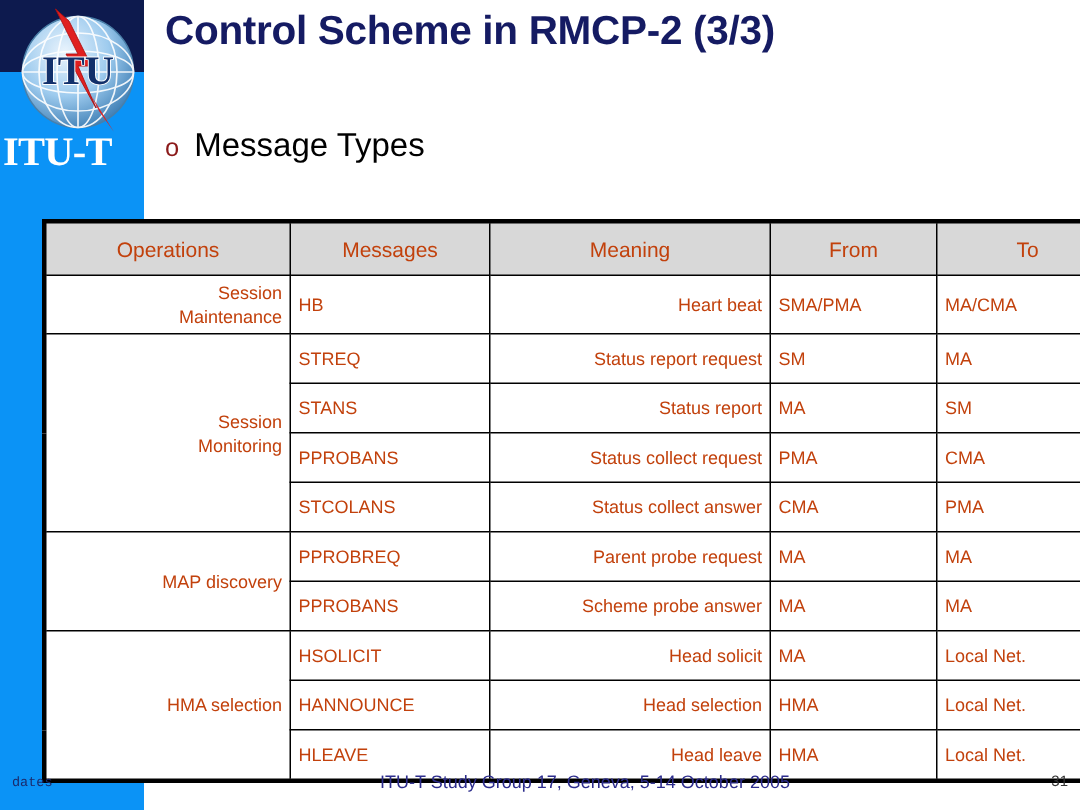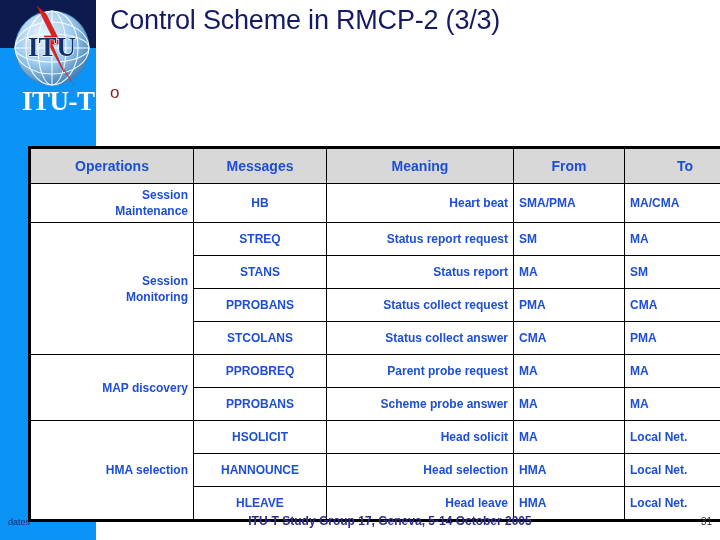--- a/index.html
+++ b/index.html
@@ -12,70 +12,70 @@
   #blue-top{position:absolute;left:0;top:48px;width:96px;height:98px;background:#0b93f6;}
   #blue-stripe{position:absolute;left:0;top:146px;width:28px;height:348px;background:#0b93f6;}
   #blue-bottom{position:absolute;left:0;top:494px;width:96px;height:46px;background:#0b93f6;}
   #navy-top{position:absolute;left:0;top:0;width:96px;height:48px;background:#0d1a4e;}
 
   
   #logo-wrap{position:absolute;left:6px;top:2px;width:92px;height:92px;}
   #itu-t-text{
     position:absolute;left:2px;top:88px;width:96px;
     font-family:"Liberation Serif", serif;font-weight:bold;font-size:27px;
-    color:#ffffff;letter-spacing:-0.5px;line-height:1;margin-left:20px;
+    color:#ffffff;letter-spacing:-0.5px;line-height:1;
   }
 
   
   #page-title{
     position:absolute;left:110px;top:5px;width:606px;
-    font-size:27px;font-weight:normal;color:#151b63;
+    font-size:27px;font-weight:bold;color:#151b63;
     letter-spacing:-0.2px;white-space:nowrap;
   }
 
   
   #bullet-row{position:absolute;left:110px;top:84px;display:flex;align-items:baseline;gap:10px;}
   #bullet-marker{color:#8b1a1a;font-size:17px;line-height:1;}
   #bullet-label{font-size:22px;color:#000000;}
 
   
   #msg-table{
     position:absolute;left:28px;top:146px;width:664px;
     border-collapse:collapse;
     border:3px solid #000000;
     background:#ffffff;
     table-layout:fixed;
   }
   #msg-table th,#msg-table td{
     border:1px solid #000000;
-    font-size:12px;color:#1d4ed8;font-weight:bold;
+    font-size:12px;color:#c2410c;font-weight:normal;
     padding:3px 5px;height:26px;vertical-align:middle;
   }
   #msg-table thead th{
     background:#d8d8d8;text-align:center;font-size:14px;height:28px;
   }
   .c-op{width:152px;text-align:right;}
-  .c-msg{width:122px;text-align:center;}
+  .c-msg{width:122px;}
   .c-mean{width:176px;text-align:right;}
   .c-from{width:100px;text-align:left;}
   .c-to{width:110px;text-align:left;}
   td.c-op{line-height:1.35;}
 
   
   #footer-note{
     position:absolute;left:150px;top:514px;width:480px;text-align:center;
-    font-size:12px;font-weight:bold;color:#2c2c8c;
+    font-size:12px;font-weight:normal;color:#2c2c8c;
   }
   #page-number{
     position:absolute;right:8px;top:516px;
     font-size:10px;color:#333333;margin-left:20px;
   }
   #dates-label{
     position:absolute;left:8px;top:517px;
-    font-size:9px;color:#1b2a6b;
+    font-size:9px;color:#1b2a6b;font-family:Liberation Mono, monospace;
   }
 </style>
 </head>
 <body>
 
 <div id="navy-top"></div>
 <div id="blue-top"></div>
 <div id="blue-stripe"></div>
 <div id="blue-bottom"></div>
 
@@ -103,20 +103,21 @@
     </g>
     <text x="46" y="54" text-anchor="middle" font-family="Liberation Serif, serif" font-size="27" font-weight="bold" fill="#12306b" stroke="#ffffff" stroke-width="1.2" paint-order="stroke">ITU</text>
   </svg>
 </div>
 <div id="itu-t-text">ITU-T</div>
 
 <div id="page-title">Control Scheme in RMCP-2 (3/3)</div>
 
 <div id="bullet-row">
   <span id="bullet-marker">o</span>
+  <span id="bullet-label">Message Types</span>
 </div>
 
 <table id="msg-table">
   <thead>
     <tr>
       <th class="c-op">Operations</th>
       <th class="c-msg">Messages</th>
       <th class="c-mean">Meaning</th>
       <th class="c-from">From</th>
       <th class="c-to">To</th>

